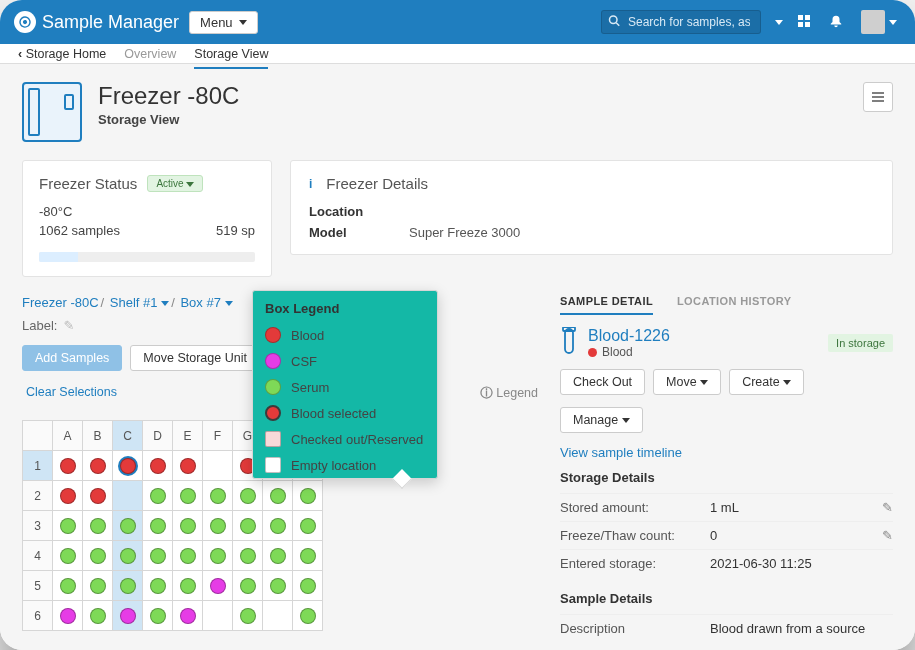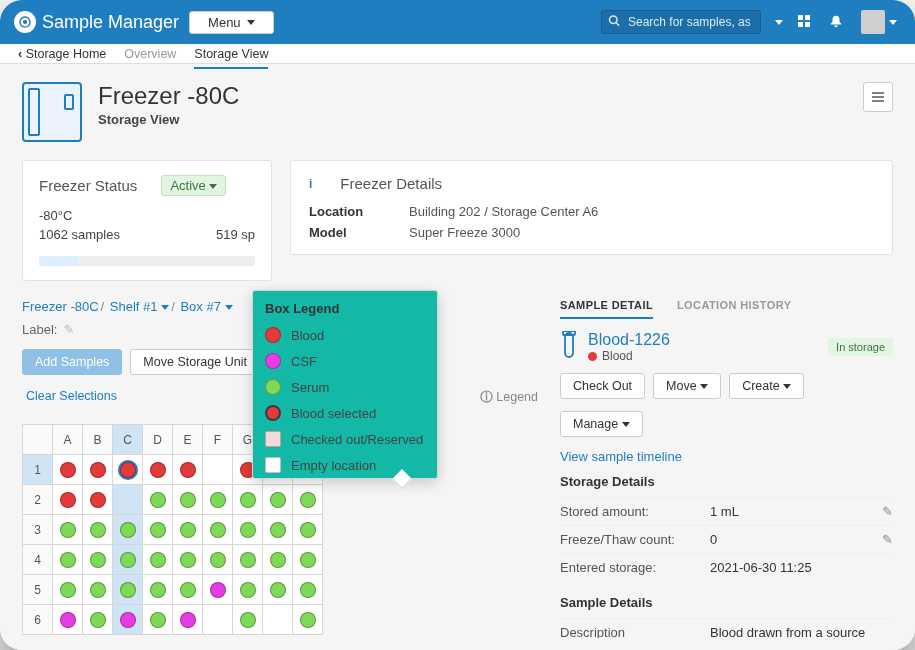--- a/index.html
+++ b/index.html
@@ -4,21 +4,21 @@
 <style>
   * { box-sizing: border-box; margin: 0; padding: 0; }
   body { font-family: "Helvetica Neue", Arial, sans-serif; font-size: 13px; color: #333; background: #f0f0f0; display: flex; align-items: center; justify-content: center; min-height: 100vh; }
   .frame { width: 915px; height: 650px; background: #fff; border-radius: 22px; overflow: hidden; box-shadow: 0 30px 40px rgba(0,0,0,.35); position: relative; }
   .content-wrap { width: 100%; height: 100%; overflow: hidden; background: #f5f5f5; }
 
   
   .topbar { height: 44px; background: #1f7ebf; display: flex; align-items: center; padding: 0 14px; color: #fff; gap: 10px; }
   .brand { display: flex; align-items: center; gap: 6px; font-size: 18px; font-weight: 300; }
   .brand .logo { width: 22px; height: 22px; border-radius: 50%; background: #fff; display: inline-flex; align-items: center; justify-content: center; color: #1f7ebf; font-weight: bold; font-size: 13px; }
-  .menu-btn { background: #fff; color: #333; border: 1px solid #ccc; border-radius: 3px; padding: 3px 18px; font-size: 13px; display: flex; align-items: center; gap: 6px; cursor: pointer; }
+  .menu-btn { background: #fff; color: #333; border: 1px solid #ccc; border-radius: 3px; padding: 3px 10px; font-size: 13px; display: flex; align-items: center; gap: 6px; cursor: pointer; }
   .spacer { flex: 1; }
   .search-wrap { position: relative; }
   .search-input { width: 160px; padding: 4px 10px 4px 26px; border: 1px solid rgba(0,0,0,.15); background: rgba(0,0,0,.12); color: #fff; border-radius: 3px; font-size: 12px; }
   .search-input::placeholder { color: #d8e9f5; }
   .search-icon { position: absolute; left: 7px; top: 50%; transform: translateY(-50%); color: #d8e9f5; }
   .search-caret { margin-left:4px; color: #fff; font-size:11px; }
   .topbar .icon-btn { color: #fff; padding: 4px; cursor: pointer; }
   .avatar { width: 24px; height: 24px; background: #cfcfcf; border-radius: 2px; }
 
   
@@ -35,22 +35,22 @@
   .freezer-icon::after { content:''; position:absolute; right:6px; top:10px; width:6px; height:12px; border:2px solid #1f7ebf; border-radius:2px; }
   .header-text h1 { font-size: 24px; font-weight: 500; margin-bottom: 2px; }
   .header-text .sub { font-weight: 600; color: #444; margin-bottom: 3px; }
   .header-text .desc { color: #777; font-size: 12.5px; }
   .hamburger { margin-left:auto; width:30px; height:30px; border:1px solid #ccc; border-radius:3px; display:flex; align-items:center; justify-content:center; background:#fff; cursor:pointer; }
 
   .columns { display: flex; gap: 18px; align-items:flex-start; }
   .panel { background:#fff; border:1px solid #e3e3e3; border-radius:3px; }
 
   .status-panel { width: 250px; padding: 14px 16px; }
-  .panel-title { font-size: 15px; color:#555; display:flex; align-items:center; gap:24px; margin-bottom:12px;}
-  .badge-active { background:#e2f4e2; border:1px solid #bfe3bd; color:#3c763d; font-size:13px; padding:2px 8px; border-radius:3px; cursor:pointer; }
+  .panel-title { font-size: 15px; color:#555; display:flex; align-items:center; gap:10px; margin-bottom:12px;}
+  .badge-active { background:#e2f4e2; border:1px solid #bfe3bd; color:#3c763d; font-size:10px; padding:2px 8px; border-radius:3px; cursor:pointer; }
   .status-row { font-size:13px; color:#444; margin-bottom:4px; }
   .progress { height:10px; background:#eee; border-radius:2px; margin-top:10px; position:relative; overflow:hidden;}
   .progress .bar { position:absolute; left:0; top:0; bottom:0; width:18%; background:#dceeff; }
 
   .details-panel { flex:1; padding:14px 18px; }
   .details-panel .panel-title .info-i { color:#1f7ebf; font-weight:bold; font-size:12px; margin-right:4px;}
   .kv { display:flex; gap:30px; font-size:13px; margin-top:6px;}
   .kv .k { width:70px; font-weight:600; color:#333; }
   .kv .v { color:#555; }
 
@@ -199,21 +199,20 @@
             </div>
       </div>
 
       <div class="panel details-panel">
         <div class="panel-title">
           <span class="info-i">i</span>
           <span>Freezer Details</span>
         </div>
         <div class="kv">
               <span class="k">Location</span>
-              <span class="v">Building 202 / Storage Center A6</span>
             </div>
         <div class="kv">
               <span class="k">Model</span>
               <span class="v">Super Freeze 3000</span>
             </div>
       </div>
     </div>
 
     <div class="lower">
       <div class="left-col">

